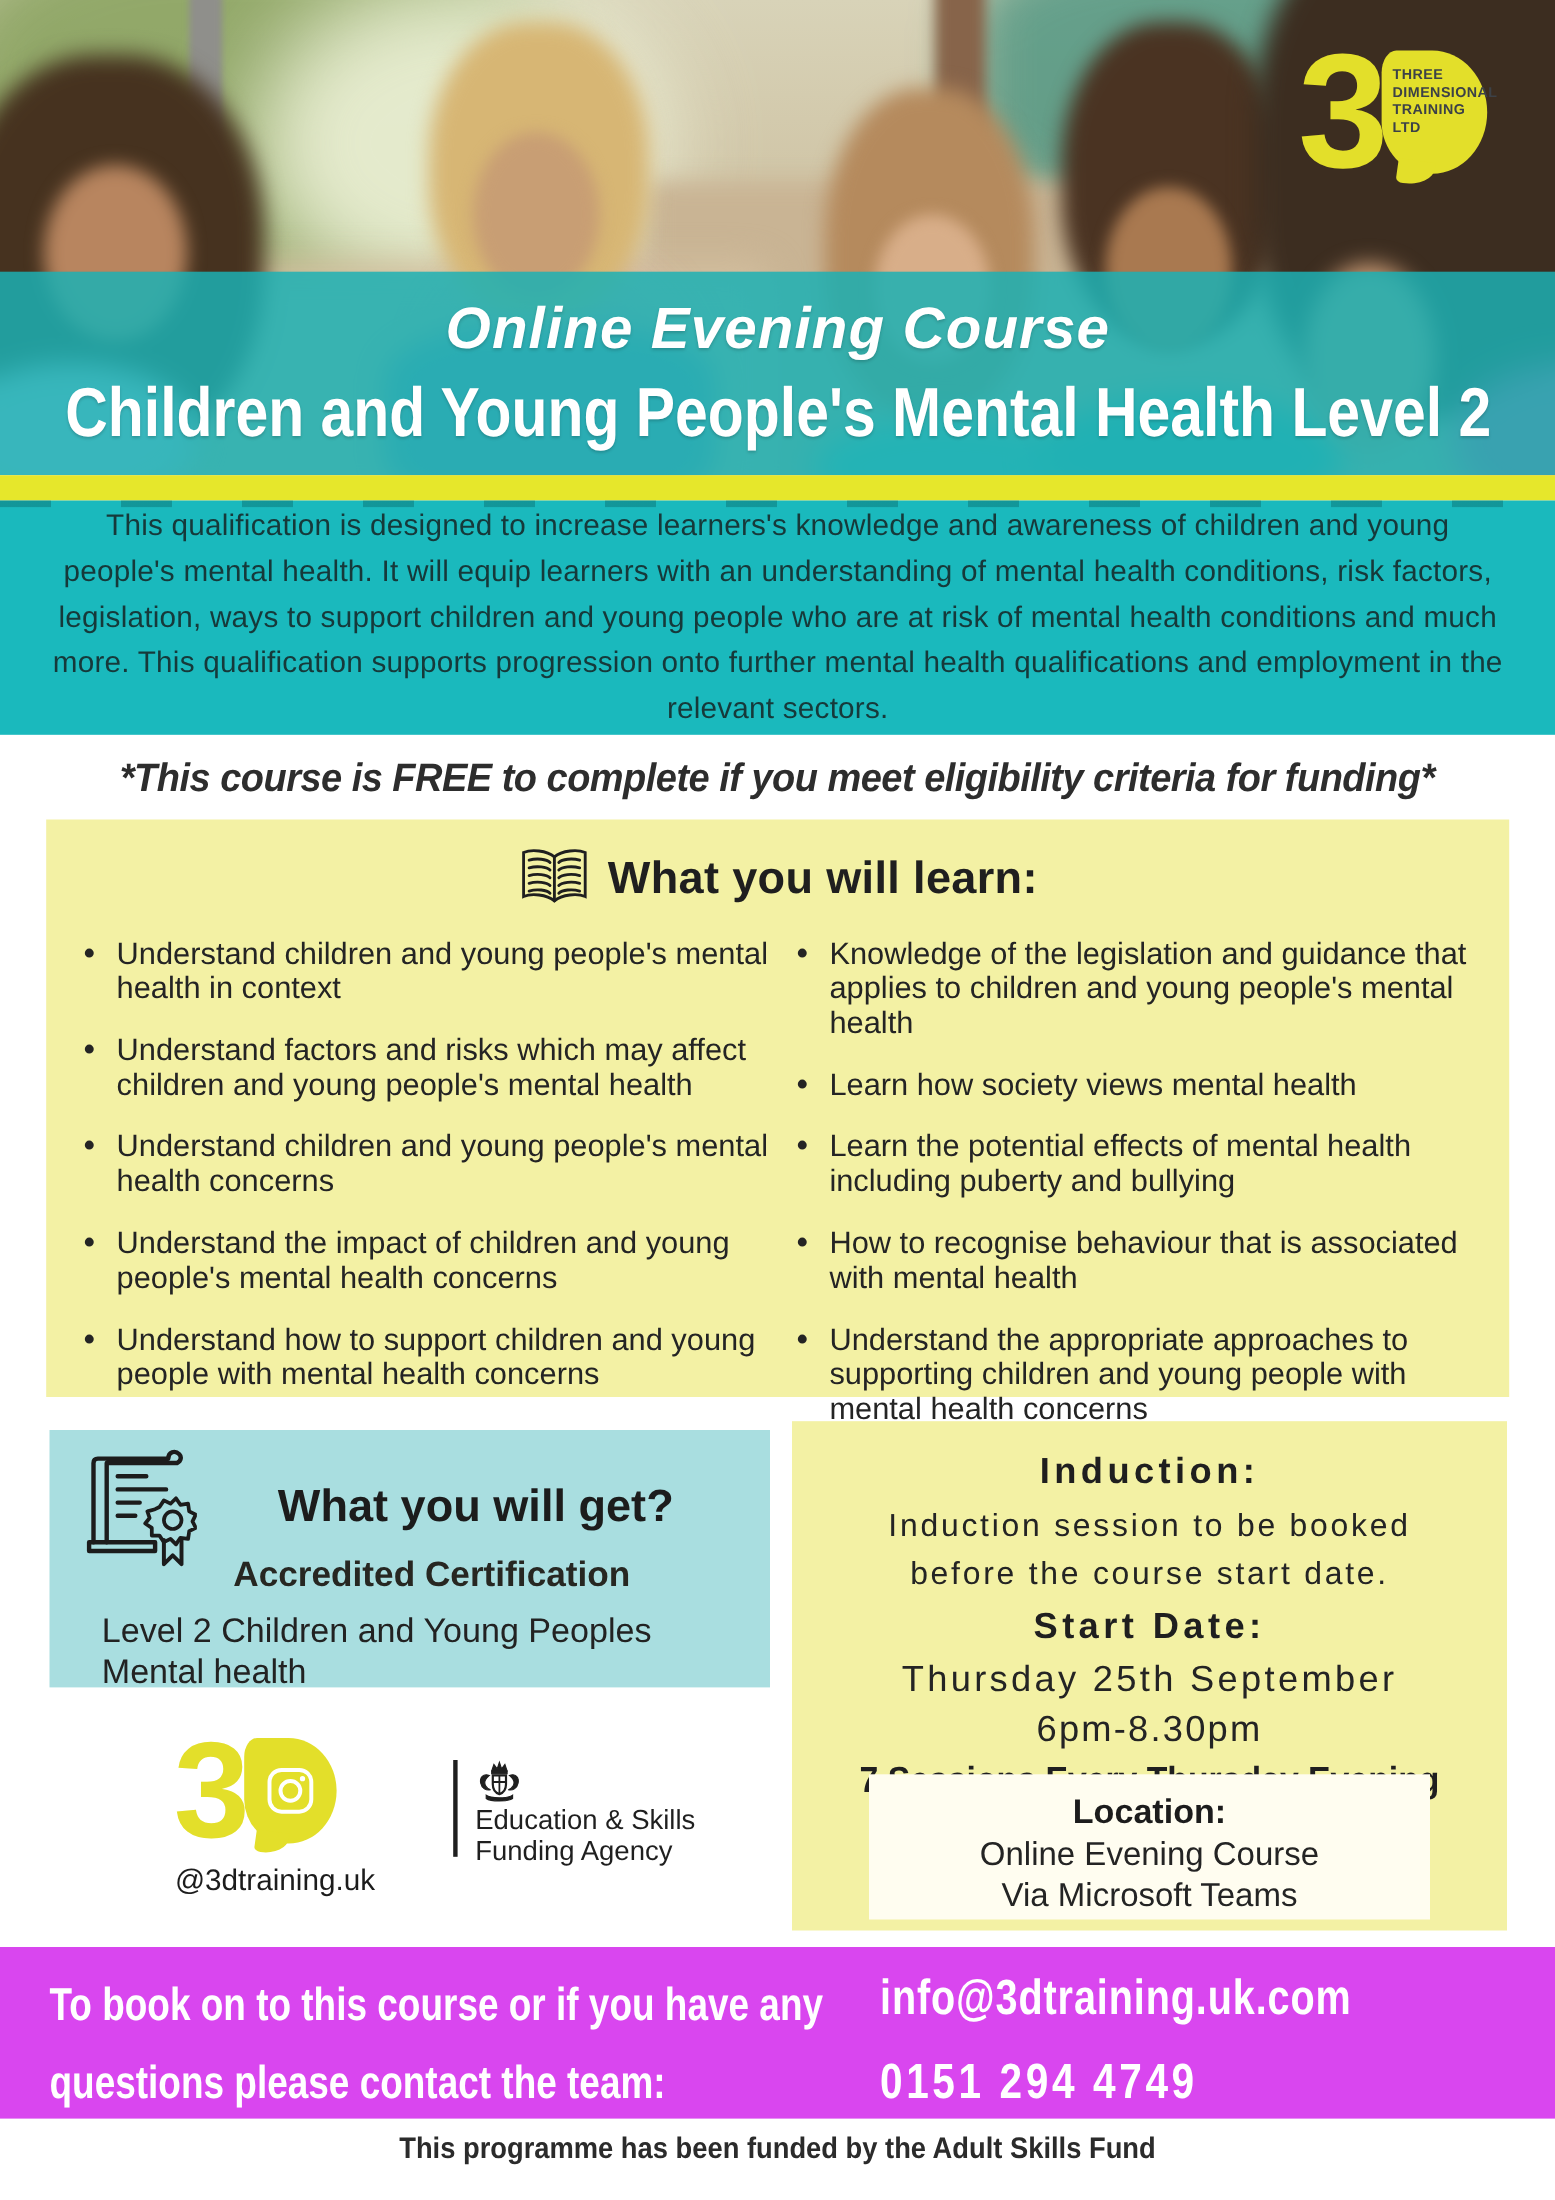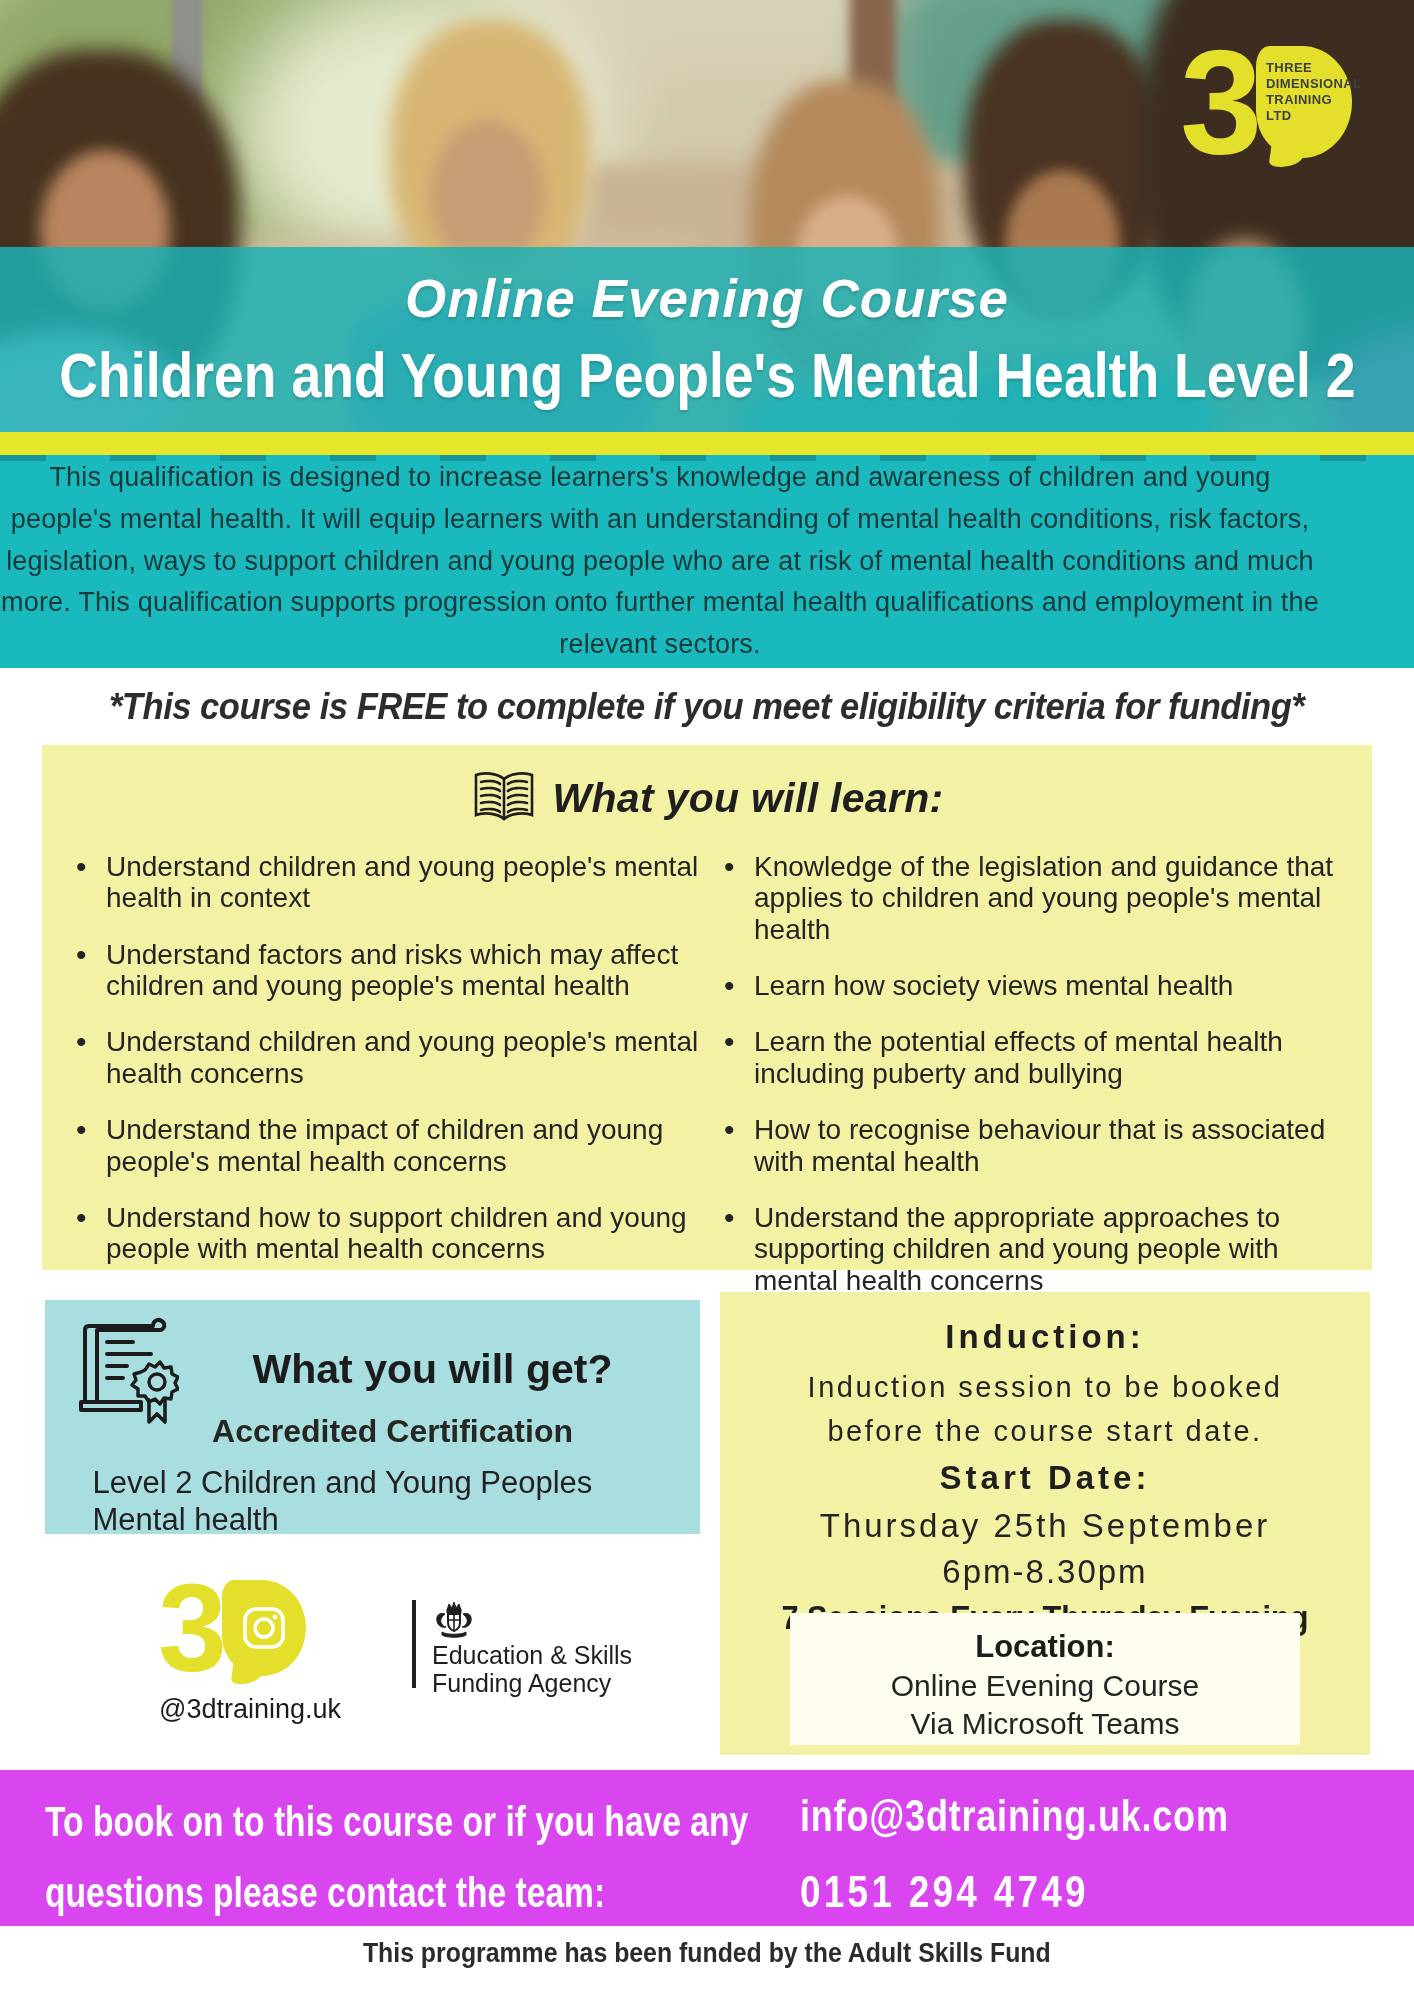--- a/index.html
+++ b/index.html
@@ -54,33 +54,33 @@
   .subtitle{font-size:53px;font-weight:700;font-style:italic;color:#ffffff;letter-spacing:1px;
         text-shadow:0 2px 3px rgba(0,0,0,.18);margin-bottom:10px;white-space:nowrap;}
   .main-title{font-size:63px;font-weight:700;color:#ffffff;white-space:nowrap;
         transform:scaleX(.85);transform-origin:center;letter-spacing:0;
         text-shadow:0 2px 3px rgba(0,0,0,.18);}
 
   .yellow-strip{position:absolute;left:0;top:432px;width:100%;height:23px;background:#e6e72b;}
 
   
   .intro{position:absolute;left:0;top:455px;width:100%;height:213px;background:#1ab9bd;
-         display:flex;align-items:center;}
+         display:flex;align-items:center;justify-content:center;}
   .intro:before{content:"";position:absolute;left:0;top:0;width:100%;height:6px;
          background:repeating-linear-gradient(90deg,rgba(0,70,70,.30) 0 46px,rgba(0,70,70,0) 46px 110px);}
   .intro p{margin:0;width:1320px;text-align:center;font-size:27px;line-height:1.55;color:#16393a;letter-spacing:.2px;}
 
   .free-line{position:absolute;left:0;top:668px;width:100%;height:77px;display:flex;align-items:center;justify-content:center;}
   .free-line div{font-size:36px;font-weight:700;font-style:italic;color:#2d2d2d;white-space:nowrap;
         transform:scaleX(.96);letter-spacing:-.5px;}
 
   
   .learn-box{position:absolute;left:42px;top:745px;width:1330px;height:525px;background:#f3f1a4;}
   .learn-header{display:flex;align-items:center;justify-content:center;gap:16px;margin-top:26px;}
-  .learn-header h2{margin:0;font-size:41px;font-weight:700;color:#1f1f1f;letter-spacing:.3px;font-style:italic;}
+  .learn-header h2{margin:0;font-size:41px;font-weight:700;color:#1f1f1f;letter-spacing:.3px;}
   .learn-cols{display:flex;margin-top:26px;padding:0 28px;}
   .learn-col{list-style:none;margin:0;padding:0;}
   .learn-col.left{width:648px;}
   .learn-col.right{width:626px;}
   .learn-col li{position:relative;padding-left:36px;font-size:28px;line-height:1.12;color:#242424;margin-bottom:25px;}
   .learn-col li:before{content:"\2022";position:absolute;left:6px;top:-1px;font-size:30px;color:#242424;}
 
   
   .get-box{position:absolute;left:45px;top:1300px;width:655px;height:234px;background:#a9dee0;}
   .cert-icon{position:absolute;left:30px;top:16px;}

